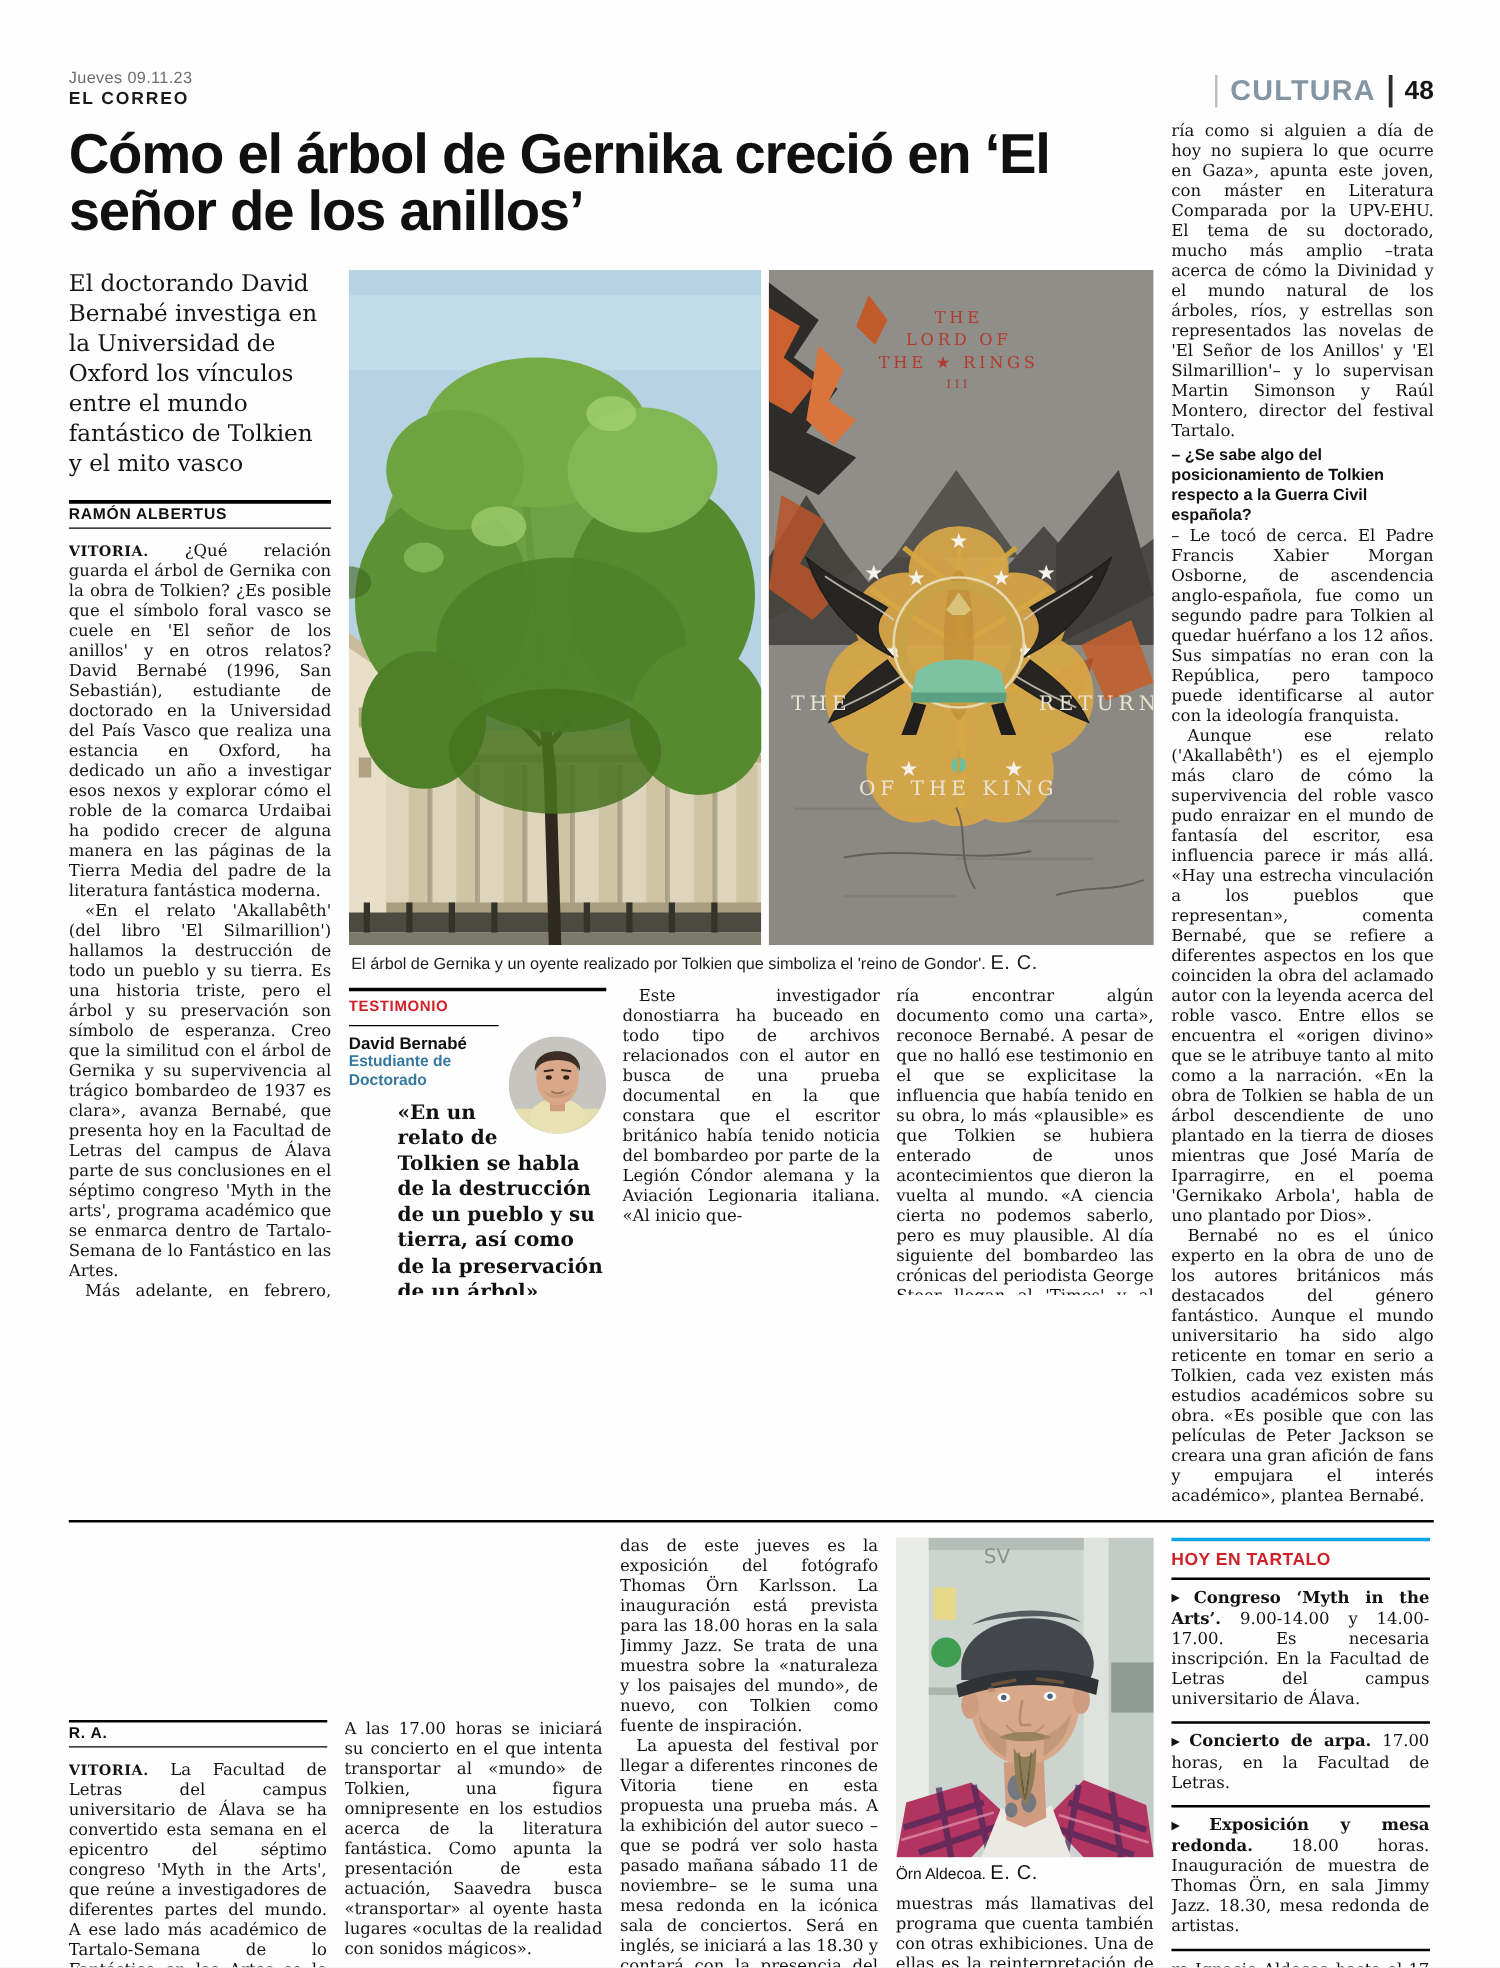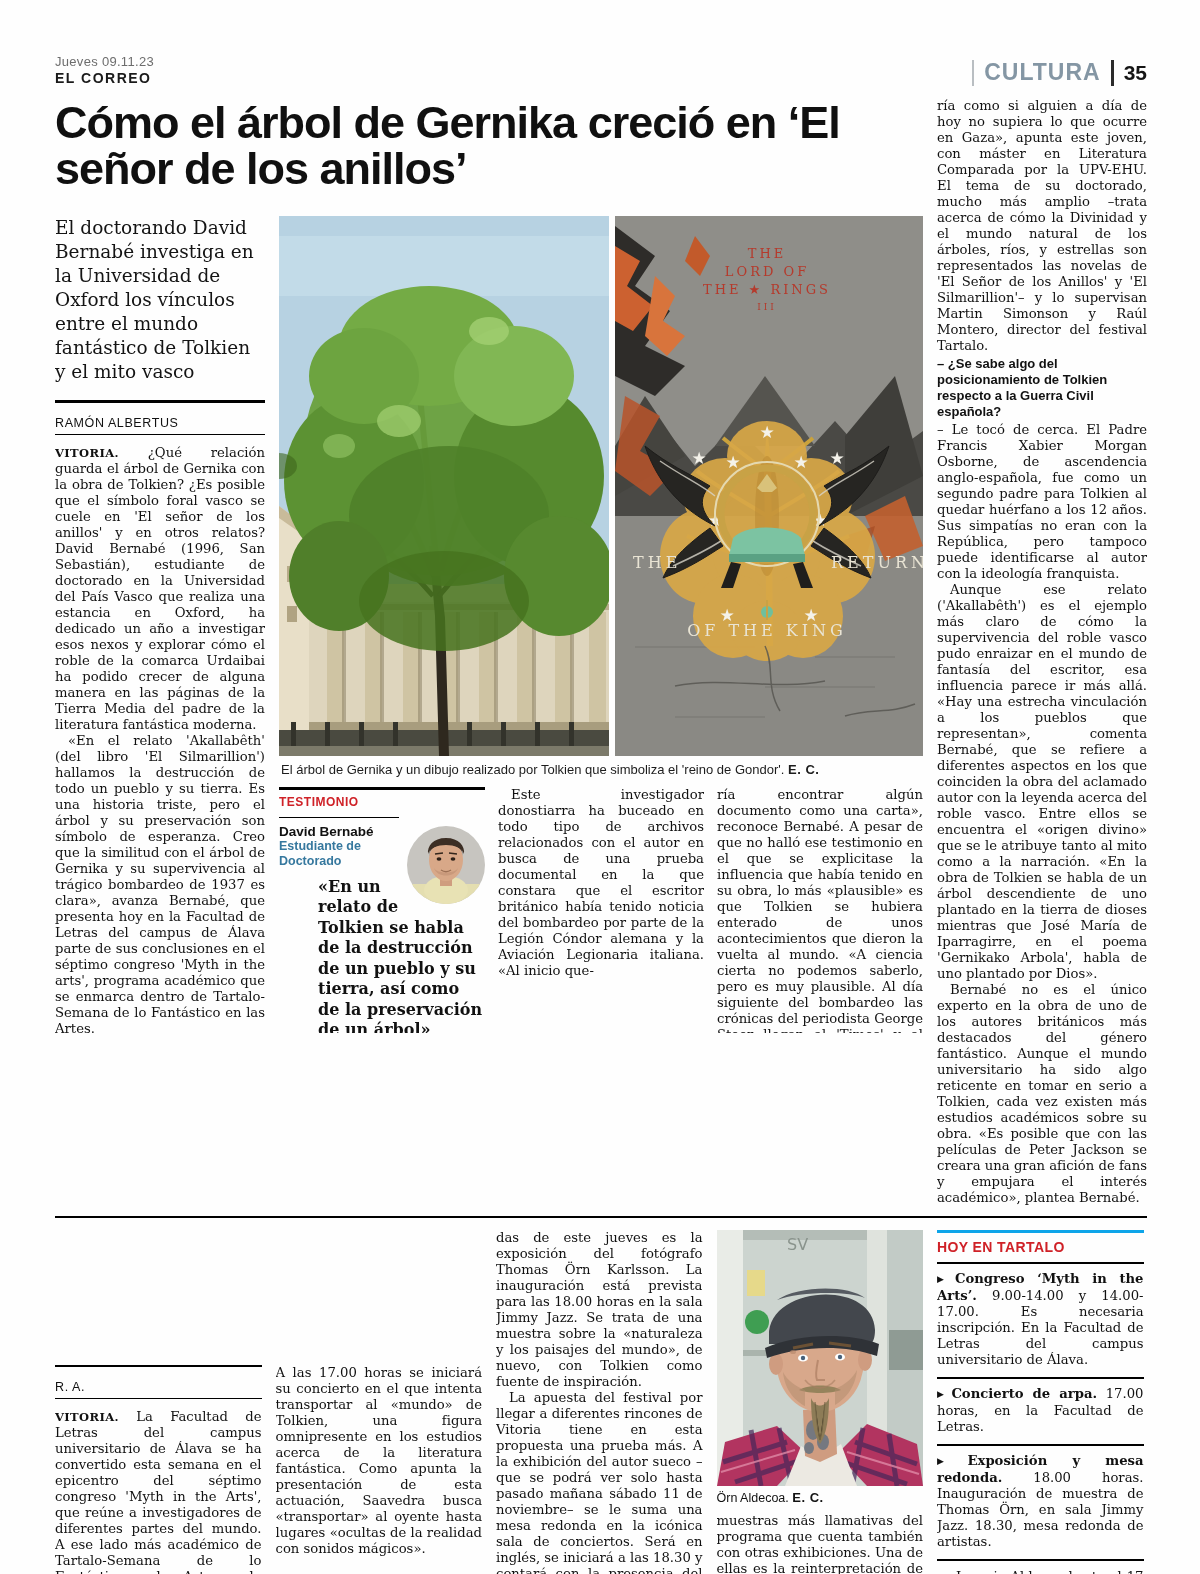--- a/index.html
+++ b/index.html
@@ -22,32 +22,32 @@
   
   .toprow{display:grid;grid-template-columns:868px 210px;column-gap:14px;margin-top:12px;}
   .headline{
     font-family:"Liberation Sans",sans-serif;font-weight:700;font-size:45px;line-height:1.02;
     letter-spacing:-1px;color:#101010;margin:2px 0 24px 0;width:870px;
   }
   .main-body{display:grid;grid-template-columns:210px 644px;column-gap:14px;height:822px;overflow:hidden;}
   
   .col1{overflow:hidden;}
   .deck{font-size:18.5px;line-height:24px;color:#141414;margin-bottom:16px;}
-  .bybox{border-top:3px solid #000;border-bottom:1px solid #000;padding:13px 0 4px 0;margin-bottom:10px;
-    font-family:"Liberation Sans",sans-serif;font-weight:400;font-size:12.5px;letter-spacing:.6px;}
+  .bybox{border-top:3px solid #000;border-bottom:1px solid #000;padding:1px 0 4px 0;margin-bottom:10px;
+    font-family:"Liberation Sans",sans-serif;font-weight:700;font-size:12.5px;letter-spacing:.6px;}
   .bybox2{border-top:2px solid #000;border-bottom:1px solid #000;}
   p.body{margin:0;font-size:13.2px;line-height:16px;text-align:justify;}
   p.body.ind{text-indent:13px;}
   .leadcap{font-weight:700;font-size:11.5px;letter-spacing:.4px;}
   
   .imgblock{overflow:hidden;}
   .photos{display:flex;gap:6px;height:540px;}
   .photos svg{display:block;}
   .caption{font-family:"Liberation Sans",sans-serif;font-size:13px;color:#1c1c1c;margin:6px 0 10px 2px;}
-  .credit{font-weight:700;font-size:13px;letter-spacing:.5px;}
+  .credit{font-weight:400;font-size:16px;letter-spacing:.5px;}
   .subcols{display:grid;grid-template-columns:206px 206px 206px;column-gap:13px;height:246px;overflow:hidden;}
   .subcol{overflow:hidden;}
   
   .testi{border-top:3px solid #000;padding-top:5px;}
   .testi-label{font-family:"Liberation Sans",sans-serif;font-weight:700;font-size:12px;color:#cf2127;
     letter-spacing:.5px;margin-bottom:8px;}
   .testi-rule{border-top:1px solid #000;width:120px;margin-bottom:6px;}
   .testi-name{font-family:"Liberation Sans",sans-serif;font-weight:700;font-size:13.5px;}
   .testi-role{font-family:"Liberation Sans",sans-serif;font-weight:700;font-size:12.5px;color:#36789e;line-height:15px;}
   .testi-photo{float:right;width:78px;height:78px;border-radius:50%;overflow:hidden;margin:2px 0 4px 6px;}
@@ -85,21 +85,21 @@
 
   <div class="masthead">
     <div class="mast-left">
       <div class="mast-date">Jueves 09.11.23</div>
       <div class="mast-paper">EL CORREO</div>
     </div>
     <div class="mast-right">
       <div class="vbar-light"></div>
       <div class="mast-section">CULTURA</div>
       <div class="vbar-dark"></div>
-      <div class="mast-page">35</div>
+      <div class="mast-page">48</div>
     </div>
   </div>
 
   <div class="toprow">
     <div>
       <h1 class="headline">Cómo el árbol de Gernika creció en ‘El señor de los anillos’</h1>
 
       <div class="main-body">
 
         <div class="col1">
@@ -297,21 +297,21 @@
 
               <g stroke="#55544f" stroke-width="1.5" fill="none" opacity=".8">
                 <path d="M60 470 C110 460 160 475 210 465"></path>
                 <path d="M150 430 C160 450 150 470 165 495"></path>
                 <path d="M230 500 C255 492 275 498 300 488"></path>
               </g>
             </svg>
           </div>
 
           <div class="caption">
-            <span>El árbol de Gernika y un dibujo realizado por Tolkien que simboliza el 'reino de Gondor'.</span>
+            <span>El árbol de Gernika y un oyente realizado por Tolkien que simboliza el 'reino de Gondor'.</span>
             <span class="credit">E. C.</span>
           </div>
 
           <div class="subcols">
 
             <div class="subcol testi">
               <div class="testi-label">TESTIMONIO</div>
               <div class="testi-rule"></div>
               <div class="testi-photo">
                 <svg width="78" height="78" viewBox="0 0 78 78">

